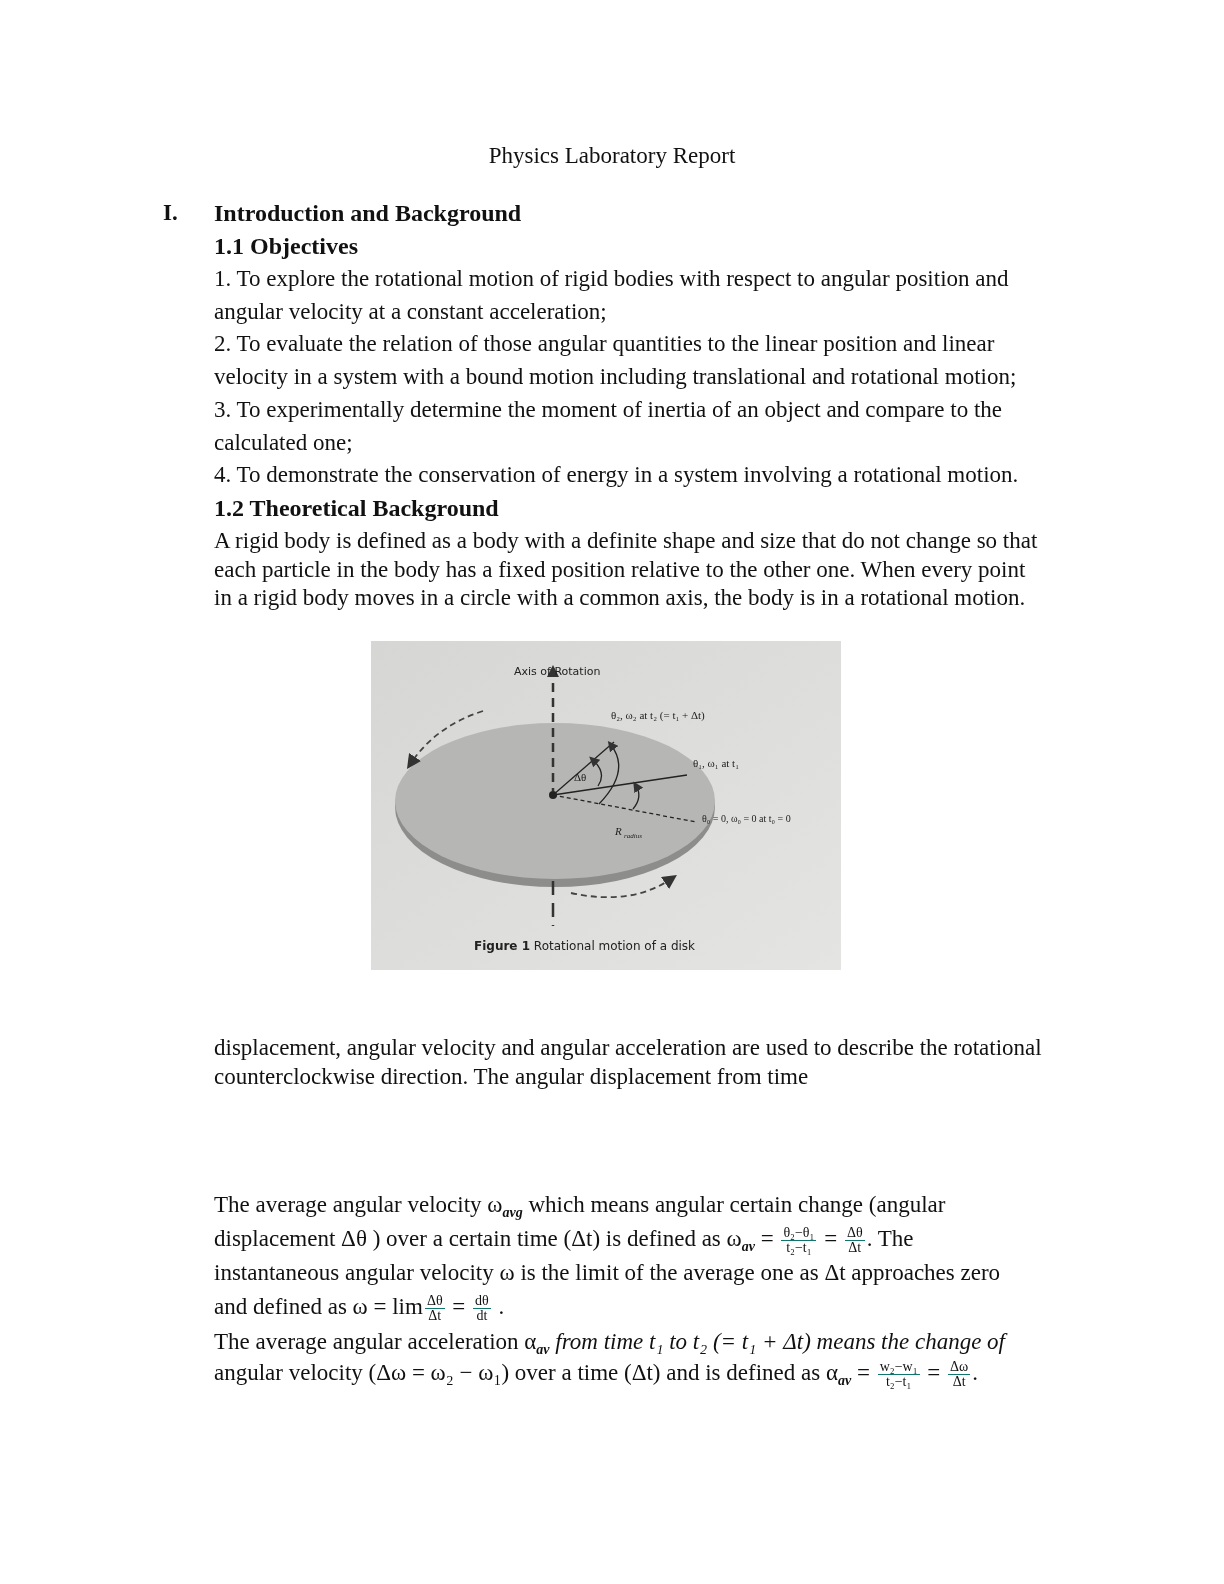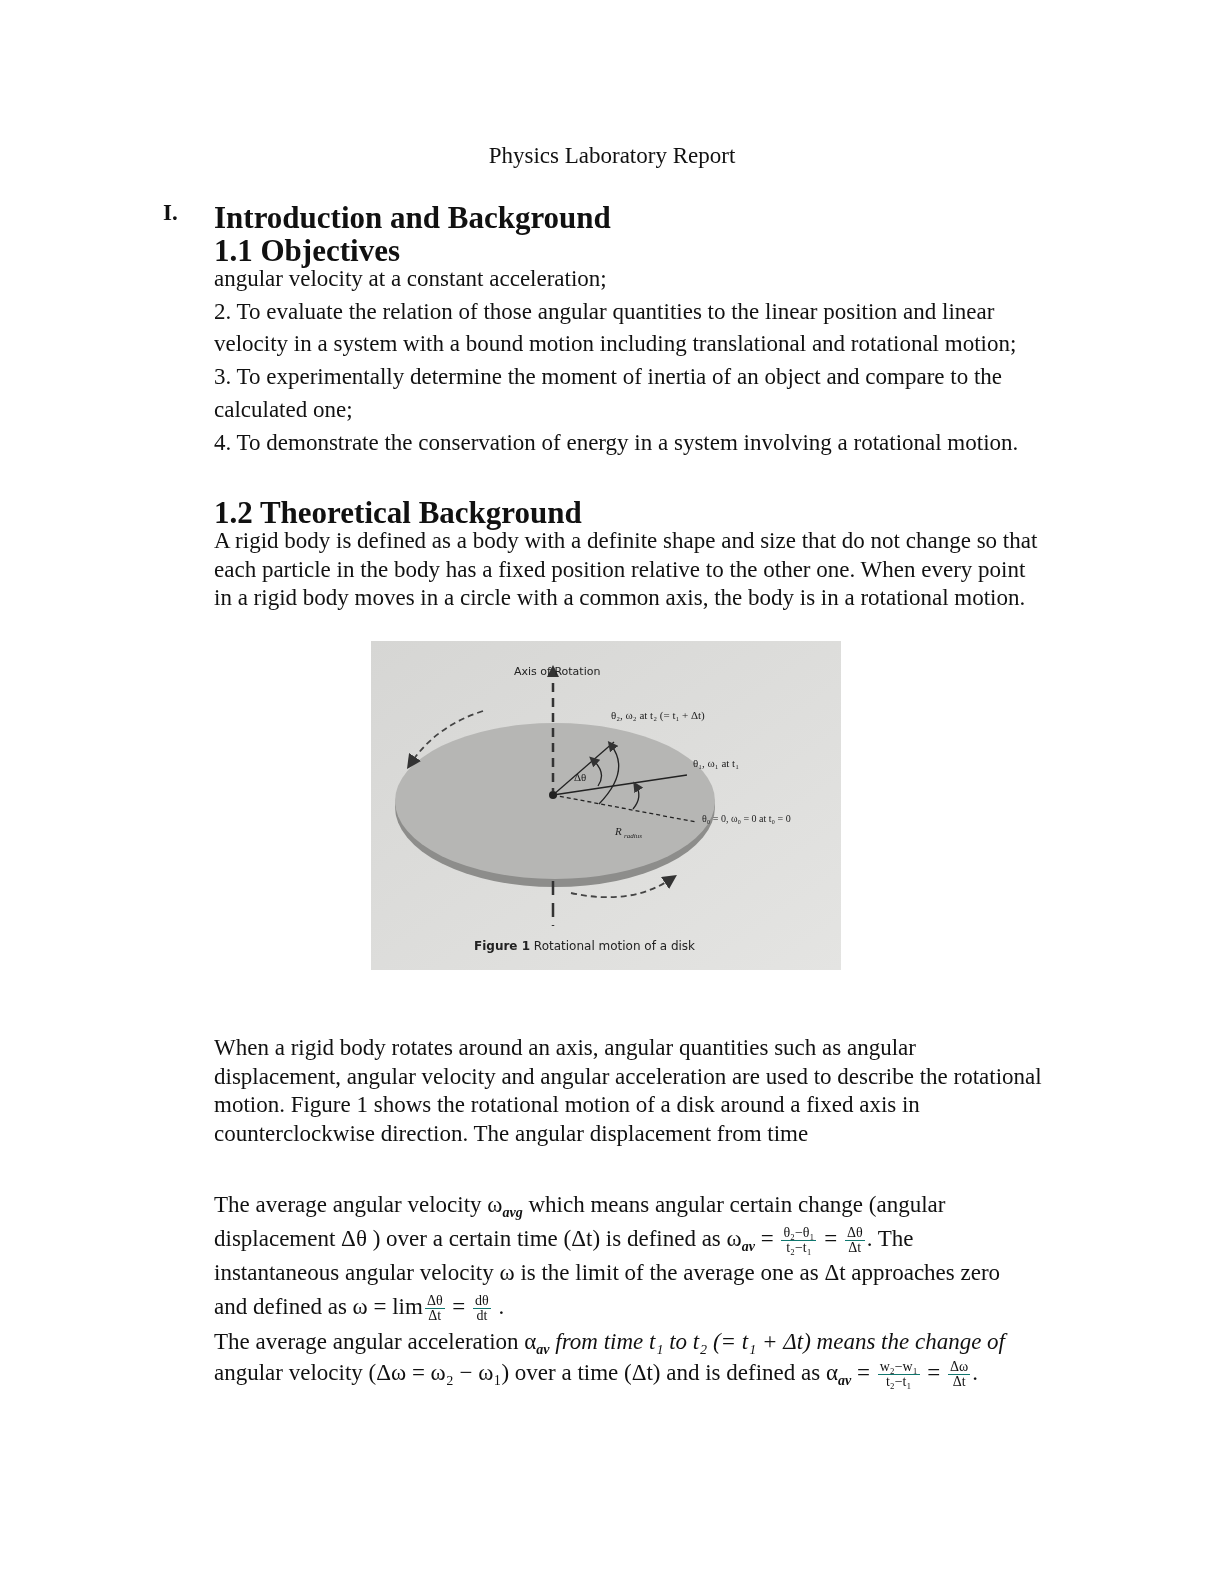--- a/index.html
+++ b/index.html
@@ -1,41 +1,42 @@
 <!DOCTYPE html>
 <html><head>
 <meta charset="utf-8">
 <style>
   html, body { margin: 0; padding: 0; background: #ffffff; }
   body { width: 1224px; height: 1584px; position: relative; overflow: hidden;
          font-family: "Liberation Serif", "DejaVu Serif", serif; color: #111; }
   .abs { position: absolute; }
   .title { top: 143px; left: 0; width: 1224px; text-align: center; font-size: 23px; }
   .sec-num { top: 200px; left: 163px; font-size: 23px; font-weight: bold; }
-  .h { left: 214px; font-size: 31px; font-weight: bold; }
+  .h { left: 214px; font-size: 24px; font-weight: bold; }
   .p { left: 214px; font-size: 23px; line-height: 32.7px; width: 880px; }
   .p2 { left: 214px; font-size: 23px; line-height: 28.5px; width: 880px; }
   .line { white-space: nowrap; }
   i { font-style: italic; }
   sub { font-size: 14px; vertical-align: -5px; line-height: 0; font-weight: bold; }
   .frac { display: inline-block; vertical-align: middle; text-align: center; font-size: 14px; line-height: 14px; margin: 0 2px; }
   .frac .num { display: block; border-bottom: 1px solid #0f766e; padding: 0 2px; }
   .frac .den { display: block; padding: 0 2px; }
   .figure { left: 371px; top: 641px; width: 470px; height: 329px; background: #f0abfc; overflow: hidden; }
 </style>
 </head>
 <body>
 
 <div class="abs title">Physics Laboratory Report</div>
 
 <div class="abs sec-num">I.</div>
 <div class="abs h" style="top:200px;">Introduction and Background</div>
 <div class="abs h" style="top:233px;">1.1 Objectives</div>
 
 <div class="abs p" style="top:263px;">
+  <div class="line">1. To explore the rotational motion of rigid bodies with respect to angular position and</div>
   <div class="line">angular velocity at a constant acceleration;</div>
   <div class="line">2. To evaluate the relation of those angular quantities to the linear position and linear</div>
   <div class="line">velocity in a system with a bound motion including translational and rotational motion;</div>
   <div class="line">3. To experimentally determine the moment of inertia of an object and compare to the</div>
   <div class="line">calculated one;</div>
   <div class="line">4. To demonstrate the conservation of energy in a system involving a rotational motion.</div>
 </div>
 
 <div class="abs h" style="top:495px;">1.2 Theoretical Background</div>
 
@@ -110,23 +111,21 @@
     <text x="322" y="126" font-family="Liberation Serif, serif" font-size="11" fill="#222">θ₁, ω₁ at t₁</text>
     <text x="331" y="181" font-family="Liberation Serif, serif" font-size="10" fill="#222">θ₀ = 0, ω₀ = 0 at t₀ = 0</text>
     <text x="203" y="140" font-family="Liberation Serif, serif" font-size="11" fill="#222">Δθ</text>
     <text x="244" y="194" font-family="Liberation Serif, serif" font-style="italic" font-size="11" fill="#222">R</text>
     <text x="253" y="197" font-family="Liberation Serif, serif" font-style="italic" font-size="7" fill="#222">radius</text>
     <text x="103" y="309" font-family="DejaVu Sans, sans-serif" font-size="12" fill="#222"><tspan font-weight="bold">Figure 1</tspan><tspan> Rotational motion of a disk</tspan></text>
   </svg>
 </div>
 
 <div class="abs p2" style="top:1034px;">
-  <div class="line">When a rigid body rotates around an axis, angular quantities such as angular</div>
   <div class="line">displacement, angular velocity and angular acceleration are used to describe the rotational</div>
-  <div class="line">motion. Figure 1 shows the rotational motion of a disk around a fixed axis in</div>
   <div class="line">counterclockwise direction. The angular displacement from time</div>
 </div>
 
 <div class="abs p2" style="top:1188px; line-height:34px;">
   <div class="line">
     <span>The average angular velocity </span><span>ω</span><sub><i>avg</i></sub><span> which means angular certain change (angular</span>
   </div>
   <div class="line">
     <span>displacement  Δθ ) over a certain time  (Δt)  is defined as  ω</span><sub><i>av</i></sub><span> = </span><span class="frac"><span class="num">θ₂−θ₁</span><span class="den">t₂−t₁</span></span><span> = </span><span class="frac"><span class="num">Δθ</span><span class="den">Δt</span></span><span>.  The</span>
   </div>

